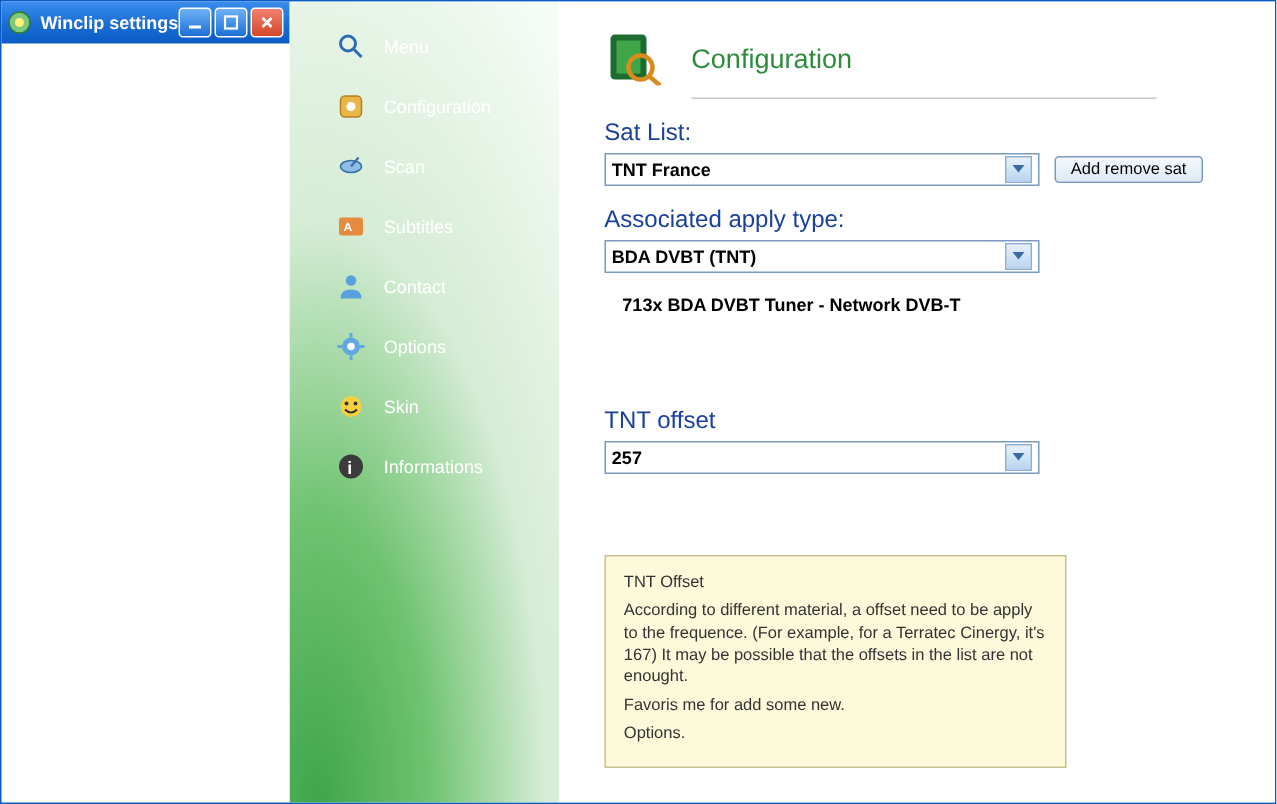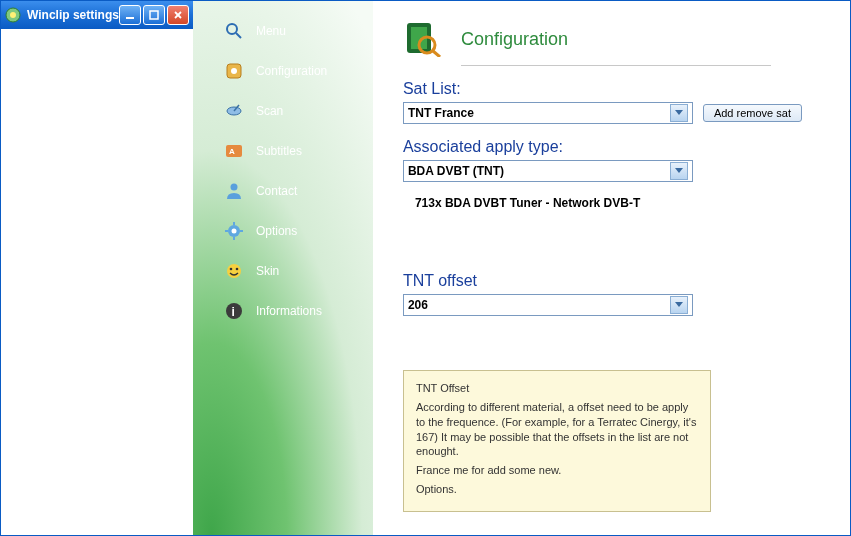--- a/index.html
+++ b/index.html
@@ -264,34 +264,34 @@
 
         <div class="row" style="align-items:flex-start;margin-left:12px;">
           <div class="device-text" style="width:290px">713x BDA DVBT Tuner - Network DVB-T</div>
         </div>
 
         <div style="height:28px"></div>
 
         <div class="field-label">TNT offset</div>
         <div class="row">
           <div class="select">
-            <span>206</span>
+            <span>257</span>
             <span class="arrow">
                 <svg viewBox="0 0 8 6">
                   <path d="M0 0 L4 5 L8 0 Z" fill="#3a6aa0"></path>
                 </svg>
               </span>
           </div>
         </div>
 
         <div style="height:40px"></div>
 
         <div class="info-box">
           <p>TNT Offset</p>
           <p>According to different material, a offset need to be apply to the frequence. (For example, for a Terratec Cinergy, it's 167) It may be possible that the offsets in the list are not enought.</p>
-          <p>France me for add some new.</p>
+          <p>Favoris me for add some new.</p>
           <p> Options.</p>
 
         </div>
       </div>
     </div>
   </div>
 </div>
 
 </body></html>

